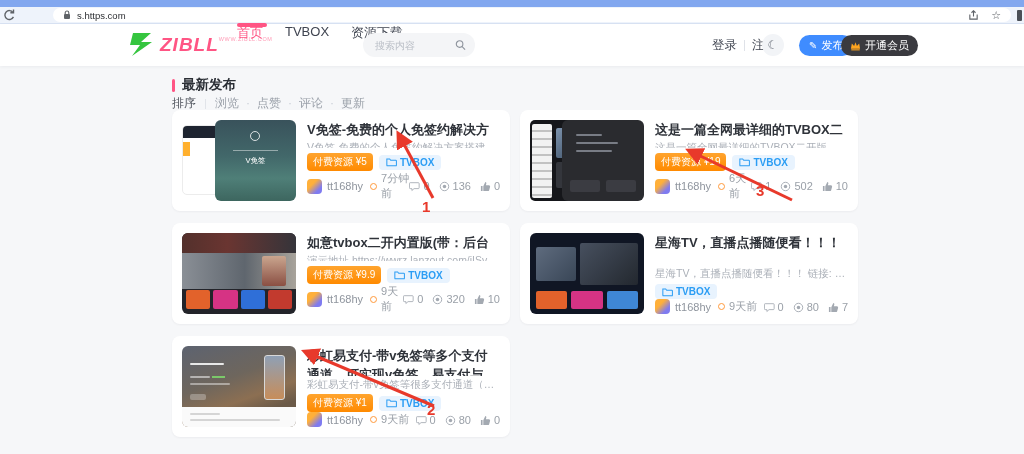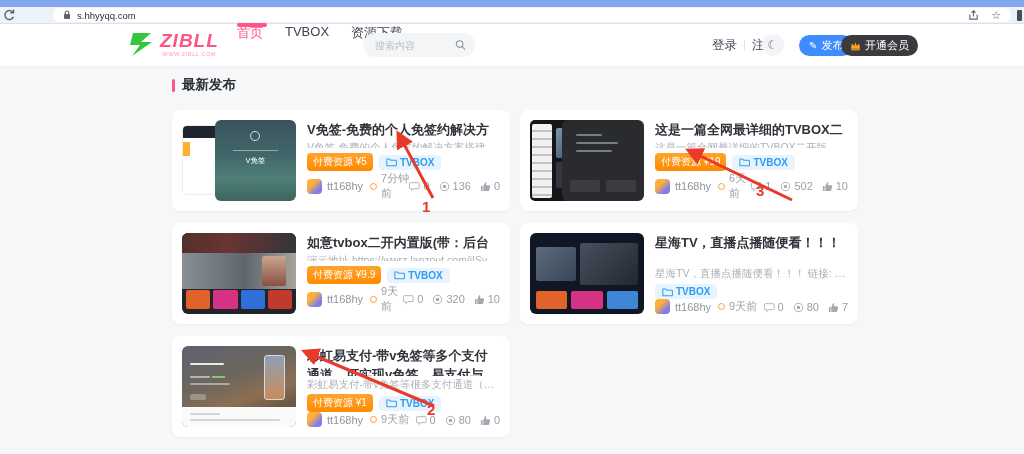--- a/index.html
+++ b/index.html
@@ -15,21 +15,21 @@
   .lock-ic { margin-right:6px; flex:none; }
   .url-text { font-size:9.5px; color:#2d2f33; }
   .pill-right { margin-left:auto; display:flex; align-items:center; gap:12px; }
   .star { font-size:11px; color:#5f6368; line-height:1; }
   .ext-mark { position:absolute; left:1017px; top:3px; width:5px; height:11px; background:#4a4f57; border-radius:1px; }
 
   
   .site-header { position:absolute; top:24px; left:0; width:1024px; height:42px; background:#fff; box-shadow:0 1px 3px rgba(40,50,70,.06); }
   .active-bar { position:absolute; left:237px; top:-1px; width:30px; height:4px; border-radius:3px; background:var(--accent-pink,#ff5584); }
   .logo { position:absolute; left:128px; top:7px; display:flex; align-items:center; gap:6px; }
-  .logo-txt { display:flex; flex-direction:column; line-height:1;align-items:center; }
+  .logo-txt { display:flex; flex-direction:row; line-height:1; }
   .logo-name { font-size:19px; font-weight:bold; font-style:italic; letter-spacing:1px; color:var(--accent-pink,#ff5584); }
   .logo-sub { font-size:5.5px; color:#ff9ab5; letter-spacing:.6px; margin-top:2px; }
   .nav { position:absolute; left:237px; top:0; height:42px; display:flex; align-items:flex-start; gap:22px; font-size:13px; color:#3f4450; }
   .nav-item { cursor:pointer; }
   .nav-item.active { color:var(--accent-pink,#ff5584); }
   .search-box { position:absolute; left:363px; top:9px; width:112px; height:24px; background:#f4f5f7; border-radius:13px; display:flex; align-items:center; padding:0 9px 0 12px; }
   .search-box input { border:0; outline:0; background:transparent; width:80px; font-size:10px; color:#555; font-family:inherit; }
   .search-box input::placeholder { color:#b9bec6; }
   .auth { position:absolute; left:712px; top:0; height:42px; display:flex; align-items:center; gap:7px; font-size:12.5px; color:#3f4450; }
   .auth-div { width:1px; height:11px; background:#dfe2e8; }
@@ -120,21 +120,21 @@
     <div class="chrome-bar">
       <svg class="reload" width="13" height="14" viewBox="0 0 14 14">
           <path d="M11.8 4.2 A4.8 4.8 0 1 0 12.3 9" fill="none" stroke="#5f6368" stroke-width="1.5"></path>
           <path d="M12.4 1.2 v3.4 h-3.4" fill="none" stroke="#5f6368" stroke-width="1.5"></path>
         </svg>
       <div class="url-pill">
         <svg class="lock-ic" width="8" height="10" viewBox="0 0 8 10">
             <rect x="1" y="4" width="6" height="5" rx="1" fill="#5f6368"></rect>
             <path d="M2.2 4.5 V2.8 a1.8 1.8 0 0 1 3.6 0 V4.5" fill="none" stroke="#5f6368" stroke-width="1.1"></path>
           </svg>
-        <span class="url-text">s.hhyyqq.com</span>
+        <span class="url-text">s.https.com</span>
         <span class="pill-right">
           <svg width="11" height="11" viewBox="0 0 12 12">
               <path d="M2 5 v5 h8 V5" fill="none" stroke="#5f6368" stroke-width="1.2"></path>
               <path d="M6 7 V1.2 M3.8 3 L6 .8 L8.2 3" fill="none" stroke="#5f6368" stroke-width="1.2"></path>
             </svg>
           <span class="star">☆</span>
         </span>
       </div>
       <div class="ext-mark"></div>
     </div>
@@ -180,20 +180,30 @@
           <path d="M1 8 L2 2.2 L4.5 5 L6 1 L7.5 5 L10 2.2 L11 8 Z" fill="#ffa51f"></path>
           <rect x="1.4" y="8.6" width="9.2" height="1.2" fill="#ffa51f"></rect>
         </svg>
       <span>开通会员</span>
     </div>
   </div>
 
   <div class="section-head">
     <span class="sec-bar"></span>
     <span class="sec-title">最新发布</span>
+  </div>
+  <div class="sort-row">
+    <span class="sort-label">排序</span>
+    <span class="sort-div"></span>
+    <span class="sort-opts">
+      <span class="sort-opt">浏览</span>
+      <span class="sort-opt">点赞</span>
+      <span class="sort-opt">评论</span>
+      <span class="sort-opt">更新</span>
+    </span>
   </div>
 
   <div class="cards">
 
     <div class="card">
       <div class="thumb">
         <div class="t-back t1-back">
             <div class="t1-bktop"></div>
             <div class="t1-orange"></div>
             <div class="t1-dark"></div>

